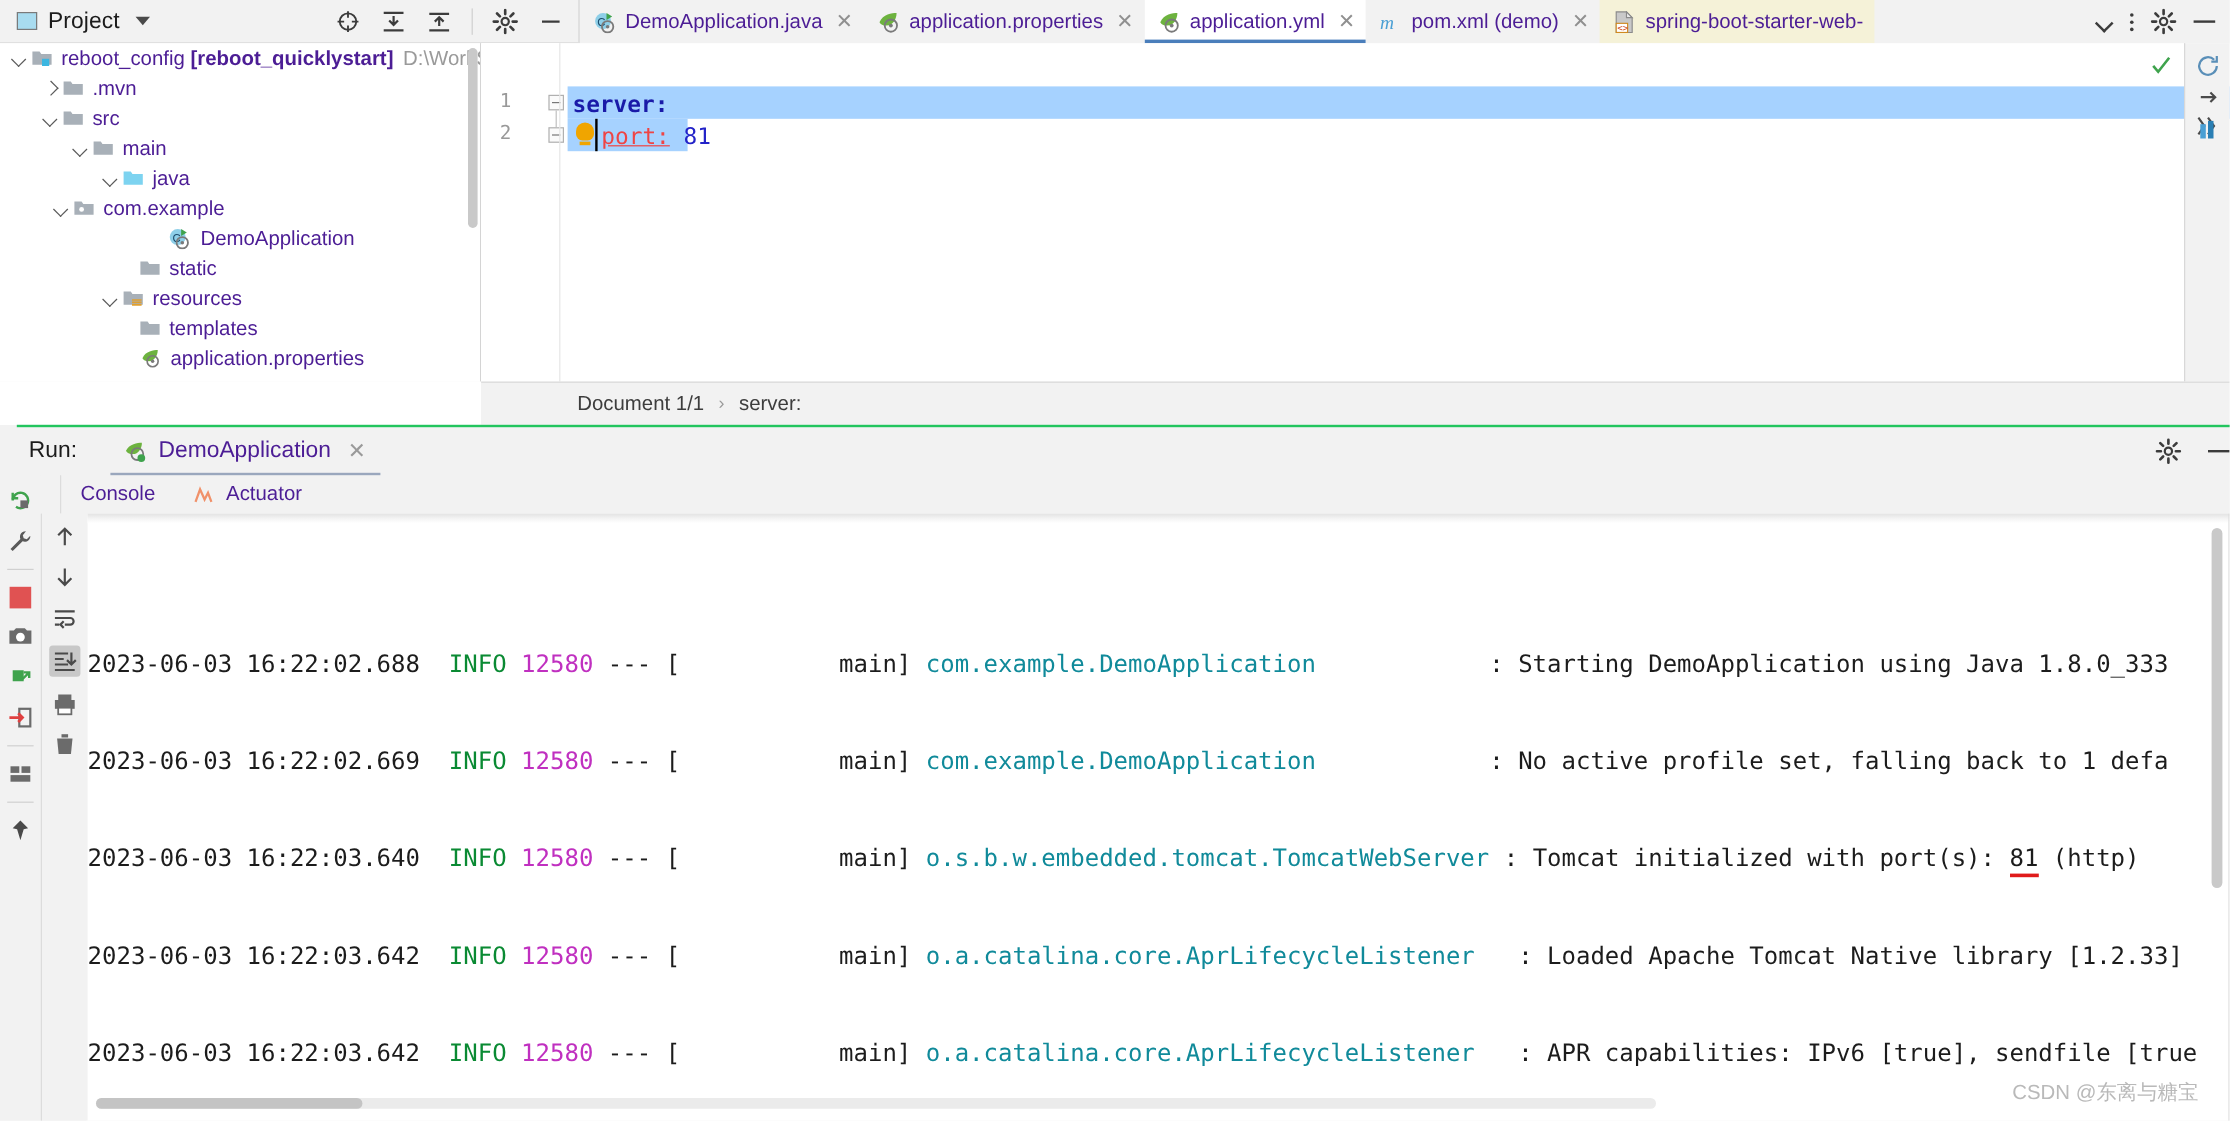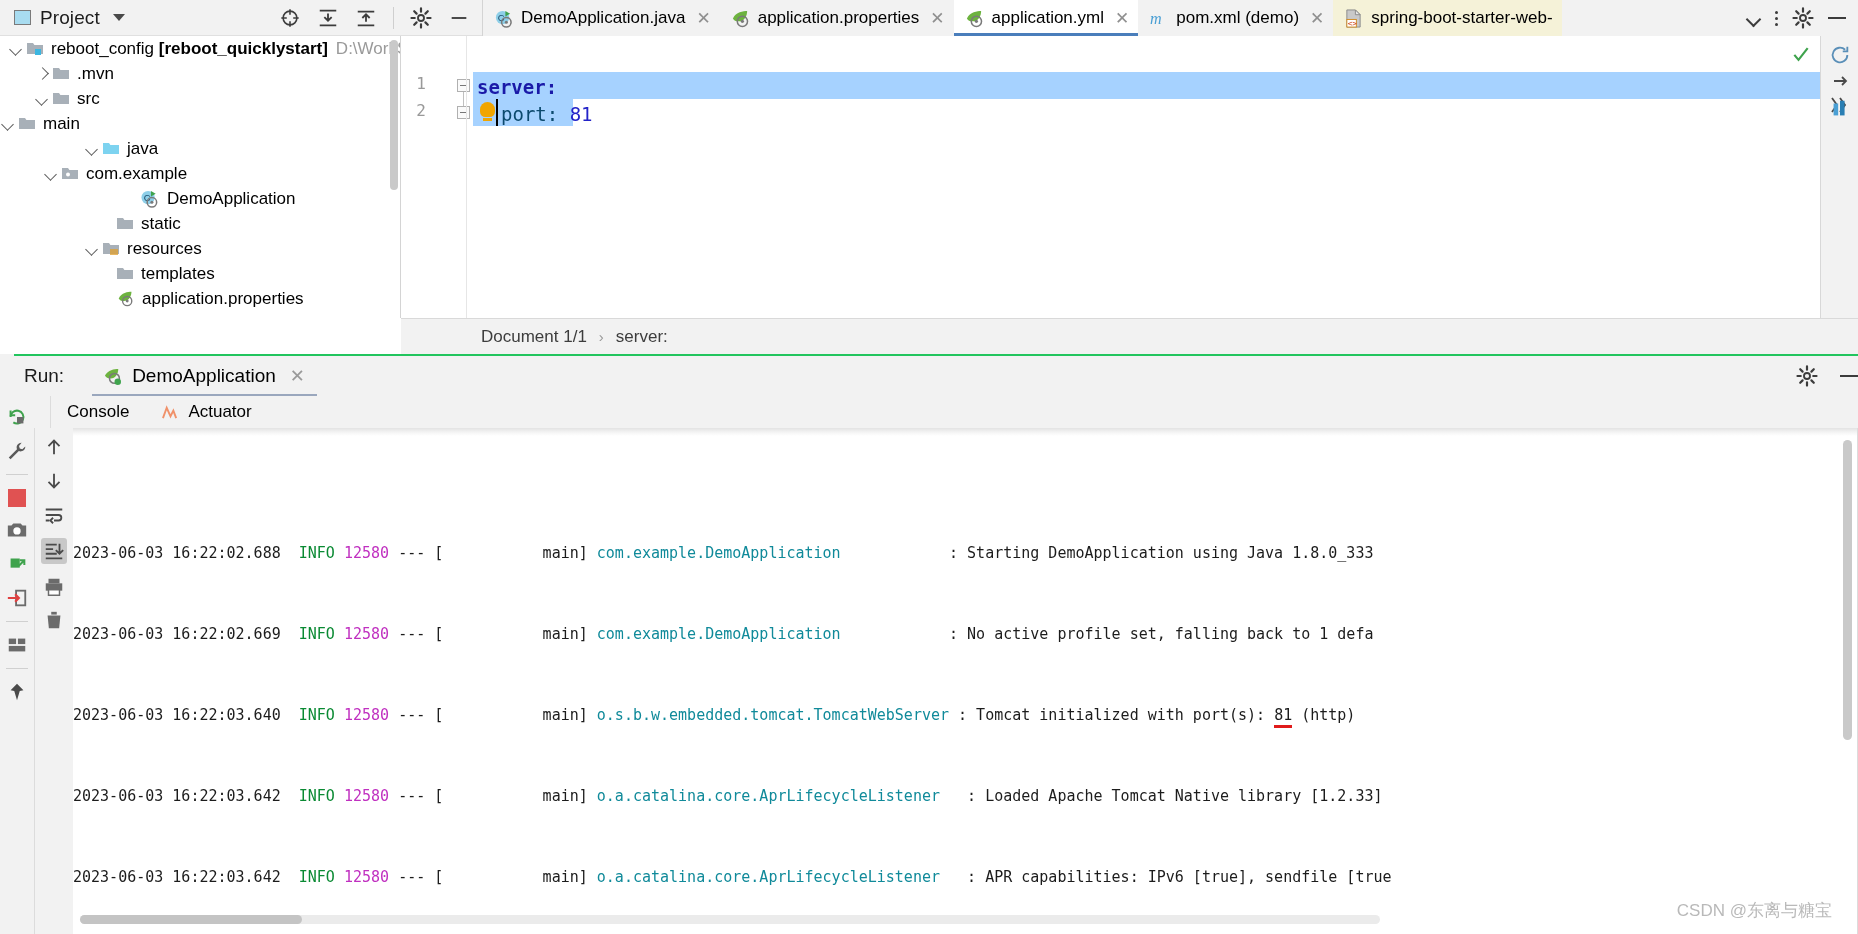--- a/index.html
+++ b/index.html
@@ -118,21 +118,21 @@
     border-right: 1.8px solid #5a5a5a; border-bottom: 1.8px solid #5a5a5a;
     transform: rotate(45deg);
   }
   .arr.rt::before {
     content: ""; position: absolute; left: 4px; top: 3px;
     width: 8px; height: 8px;
     border-right: 1.8px solid #5a5a5a; border-bottom: 1.8px solid #5a5a5a;
     transform: rotate(-45deg);
   }
   .fico { width: 18px; height: 15px; flex: none; margin-right: 7px; display:block; }
-  .tname { color: #000000; text-align: right; }
+  .tname { color: #4c1d95; text-align: right; }
   .tname b { font-weight: bold; }
   .tpath { color: #9a9a9a; margin-left: 8px; }
   .tree-scroll {
     position: absolute; right: 2px; top: 4px;
     width: 8px; height: 150px; background: #c9c9c9; border-radius: 4px;
   }
   .tree-rightedge {
     position: absolute; left: 400px; top: 36px; width: 1px; height: 282px;
     background: #d4d4d4;
   }
@@ -171,21 +171,21 @@
   .selbar1 {
     position: absolute; left: 72px; top: 36px;
     width: 1385px; height: 27px; background: #a6d2ff;
   }
   .selbar2 {
     position: absolute; left: 72px; top: 63px;
     width: 100px; height: 27px; background: #a6d2ff;
   }
   .ctext1 { position: absolute; left: 76px; top: 38px; color: #1a1aa8; font-weight: 600; }
   .ctext2 { position: absolute; left: 100px; top: 65px; }
-  .kw { color: #0c4a6e; }
+  .kw { color: #ef4444; text-decoration: underline; }
   .num { color: #2323c8; }
   .bulb {
     position: absolute; left: 79px; top: 66px;
     width: 15px; height: 15px; border-radius: 50% 50% 35% 35%;
     background: #f0a500;
   }
   .bulb::after {
     content: ""; position: absolute; left: 3px; bottom: -4px;
     width: 9px; height: 3px; background: #f0a500;
   }
@@ -282,21 +282,21 @@
   .ct-ic.active {
     background: #c8c8c8; border-radius: 3px; padding: 2px; width: 26px; height: 26px;
   }
 
   .console {
     position: absolute; left: 73px; top: 428px;
     width: 1785px; height: 506px;
     background: #ffffff;
     overflow: hidden;
     font-family: "DejaVu Sans Mono", monospace;
-    font-size: 15px;
+    font-size: 20px;
     line-height: 27px;
     white-space: pre;
   }
   .cline { height: 27px; white-space: pre; }
   .c-ts { color: #1c1c1c; }
   .c-lvl { color: #0a8a33; }
   .c-pid { color: #c030c0; }
   .c-dash { color: #1c1c1c; }
   .c-logger { color: #108a9a; }
   .c-msg { color: #1c1c1c; }
@@ -456,21 +456,21 @@
     </div>
 
     <div class="trow" style="padding-left:34px">
       <span class="arr dn"></span>
       <svg class="fico" viewBox="0 0 18 15">
         <path d="M1 2h6l1.4 2H17v9H1z" fill="#a8b0b8"></path>
       </svg>
       <span class="tname">src</span>
     </div>
 
-    <div class="trow" style="">
+    <div class="trow" style="padding-left:59px">
       <span class="arr dn"></span>
       <svg class="fico" viewBox="0 0 18 15">
         <path d="M1 2h6l1.4 2H17v9H1z" fill="#a8b0b8"></path>
       </svg>
       <span class="tname">main</span>
     </div>
 
     <div class="trow" style="padding-left:84px">
       <span class="arr dn"></span>
       <svg class="fico" viewBox="0 0 18 15">

